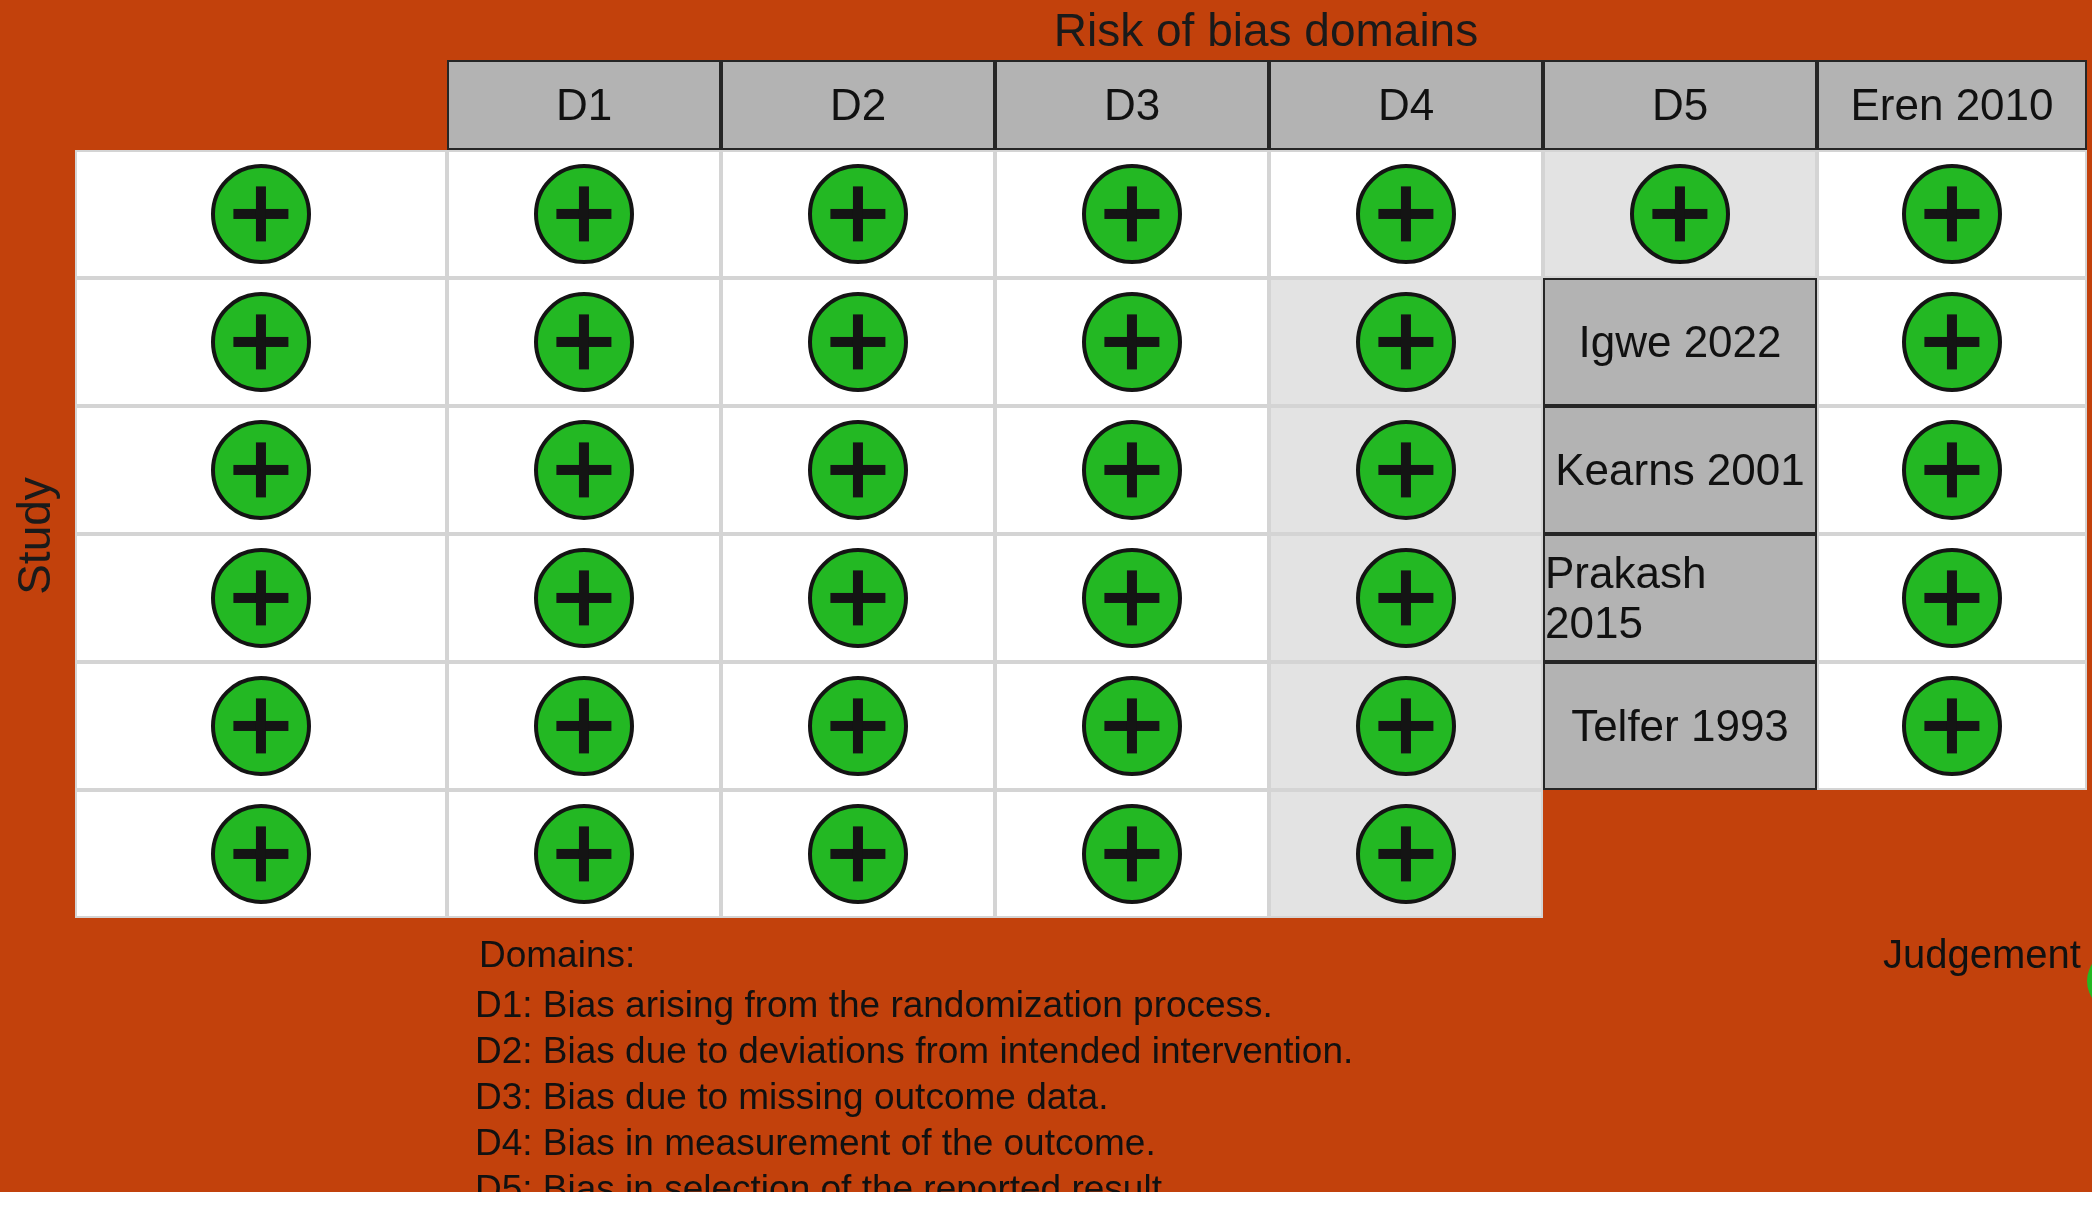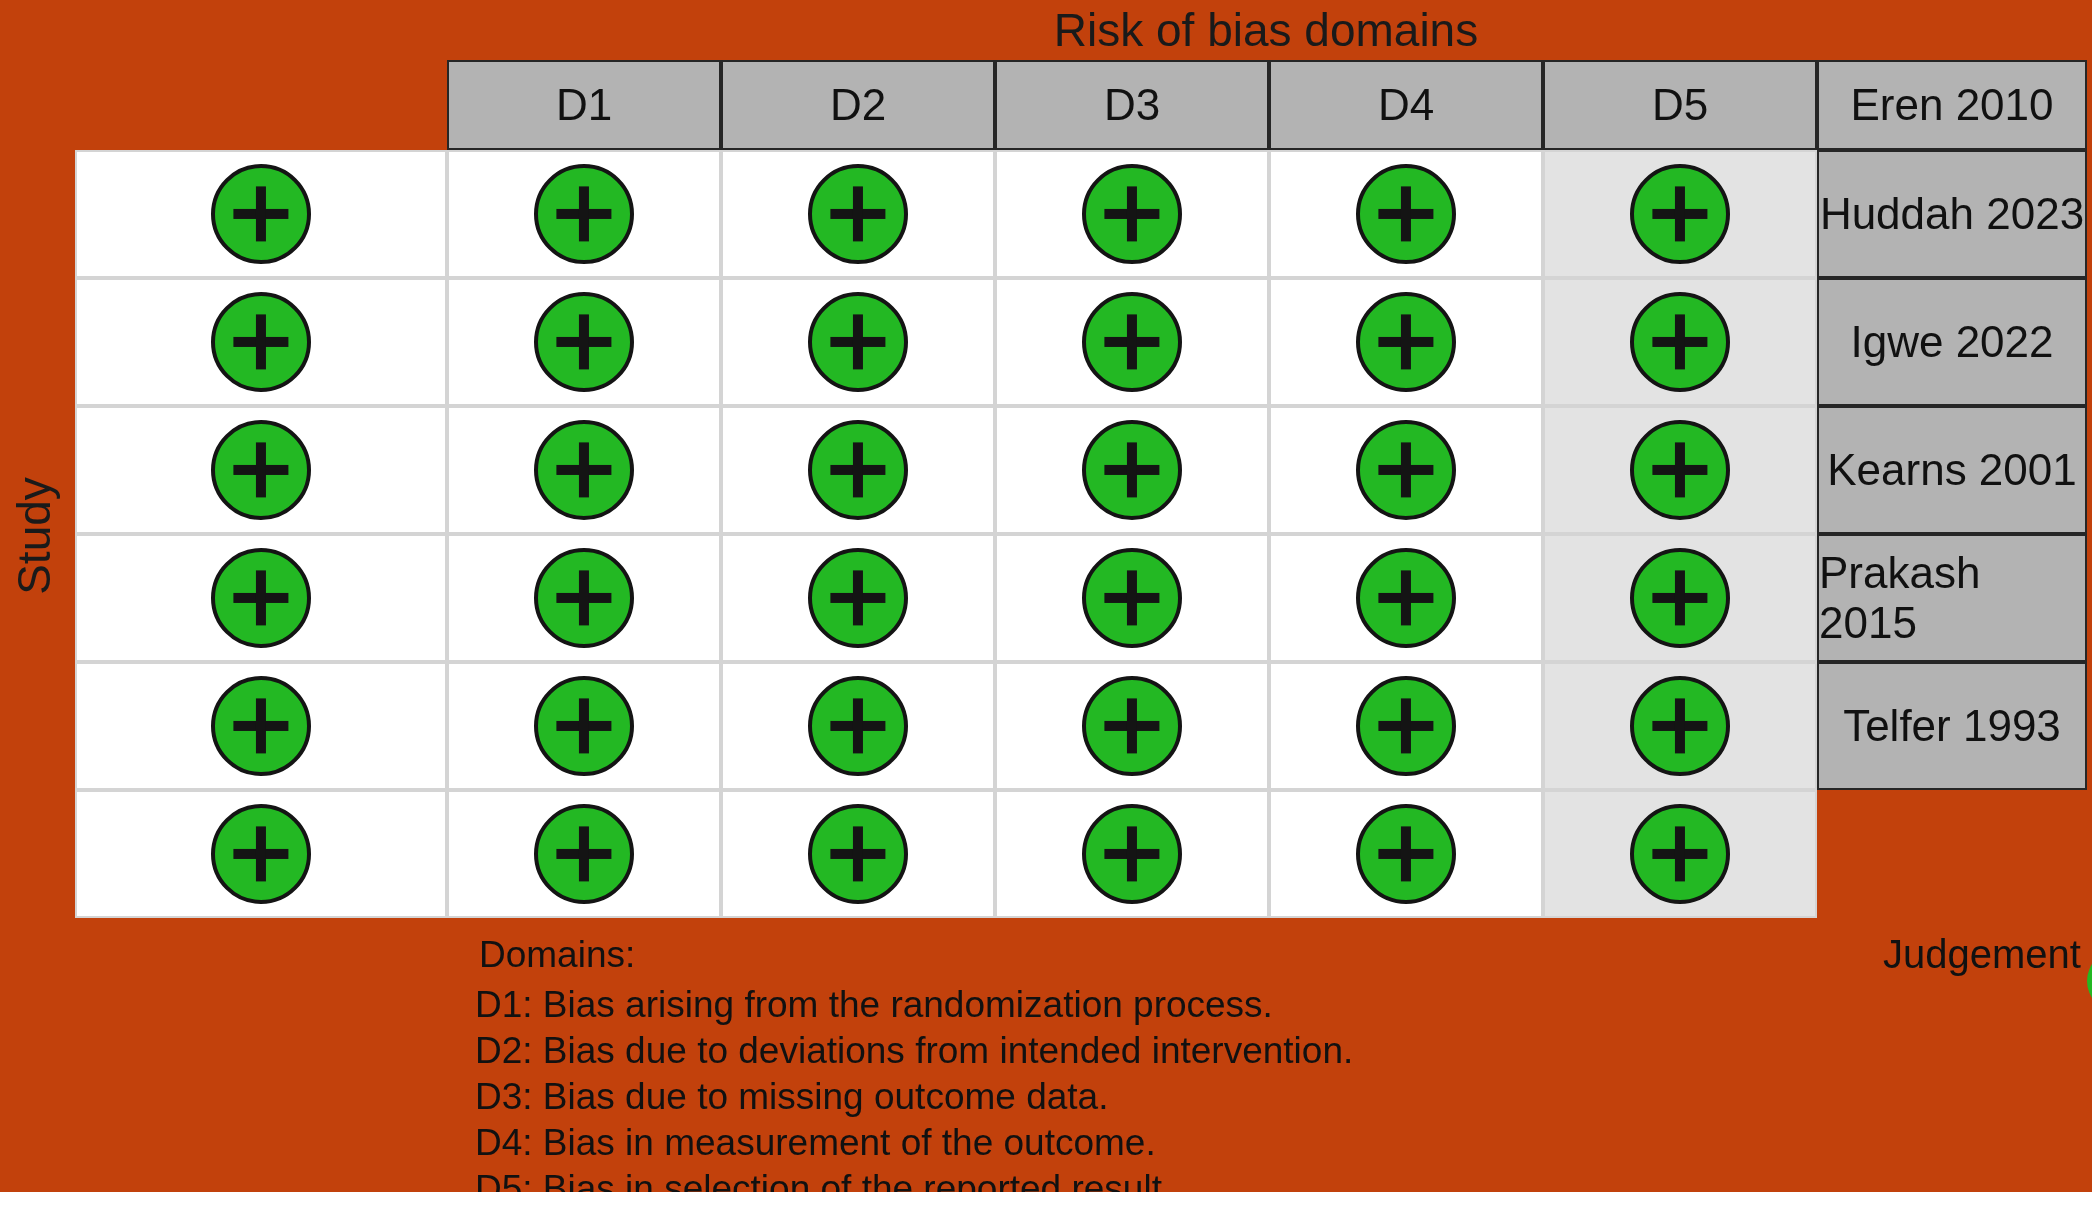--- a/index.html
+++ b/index.html
@@ -102,21 +102,20 @@
       </div>
       <div class="body-cell">
         <span class="rob-circle" title="Low"></span>
       </div>
       <div class="body-cell">
         <span class="rob-circle" title="Low"></span>
       </div>
       <div class="body-cell overall">
         <span class="rob-circle" title="Low"></span>
       </div>
-      <div class="study-label">Huddah 2023</div>
       <div class="body-cell">
         <span class="rob-circle" title="Low"></span>
       </div>
       <div class="body-cell">
         <span class="rob-circle" title="Low"></span>
       </div>
       <div class="body-cell">
         <span class="rob-circle" title="Low"></span>
       </div>
       <div class="body-cell">

